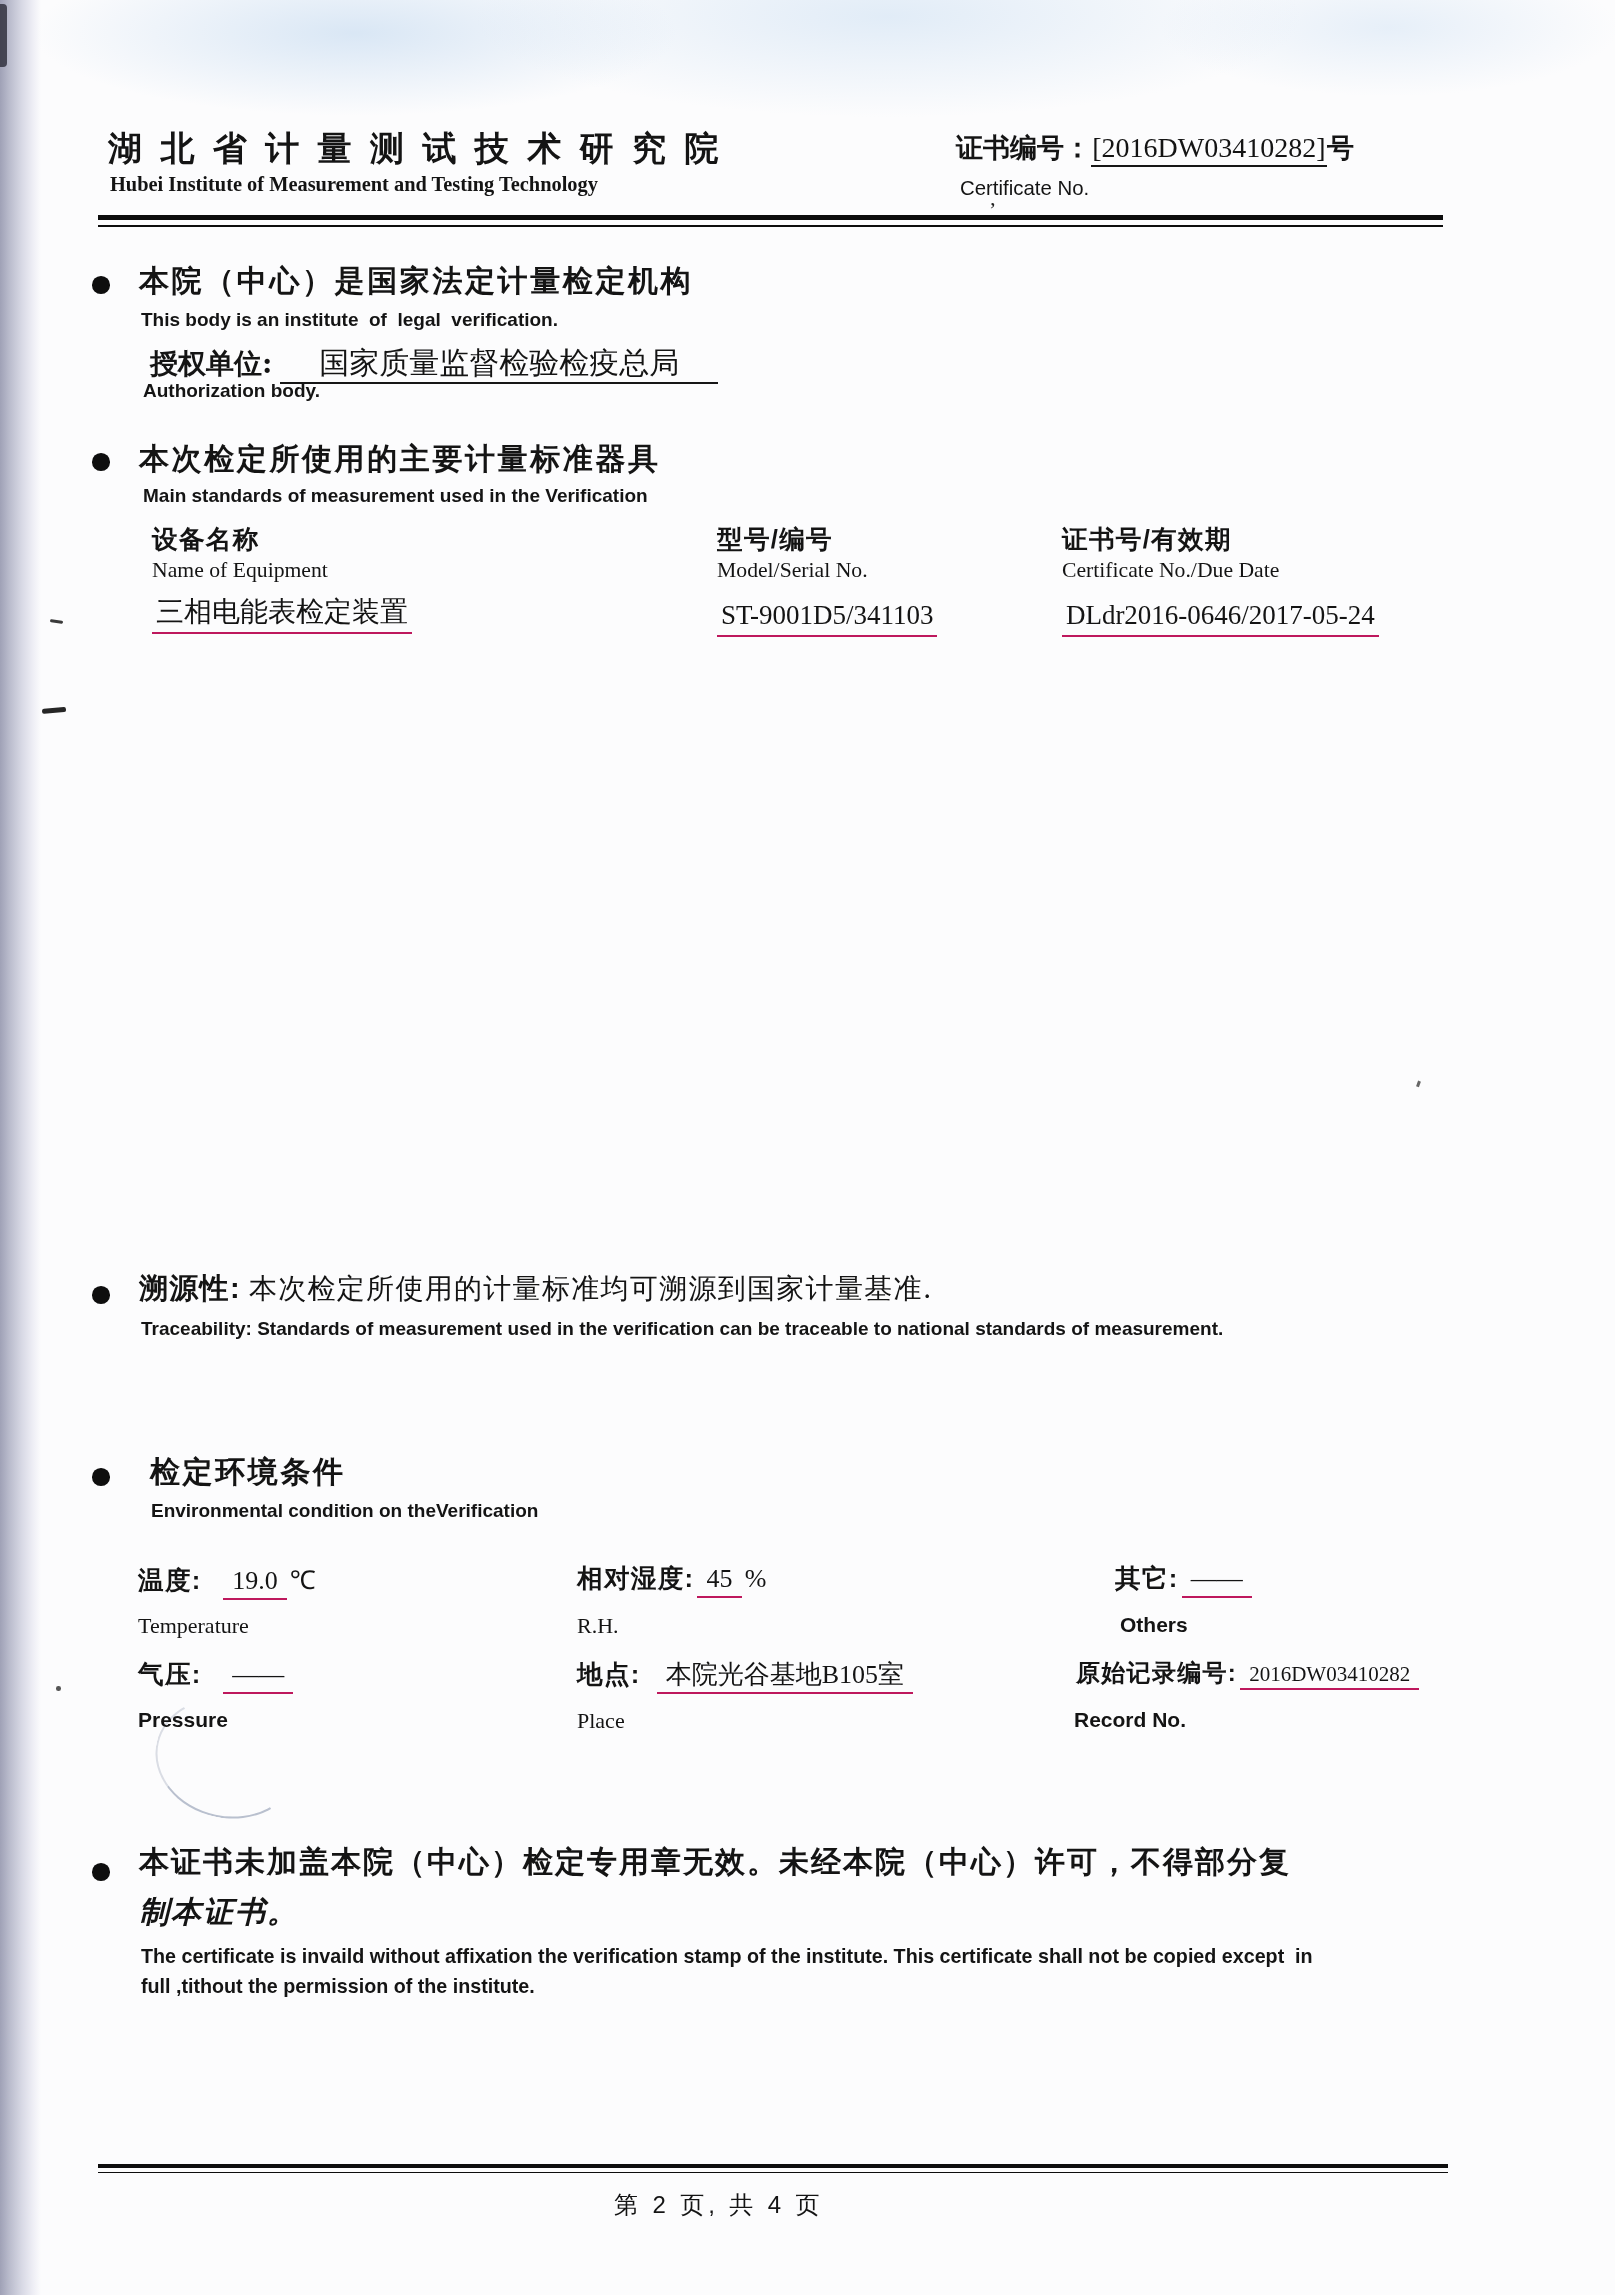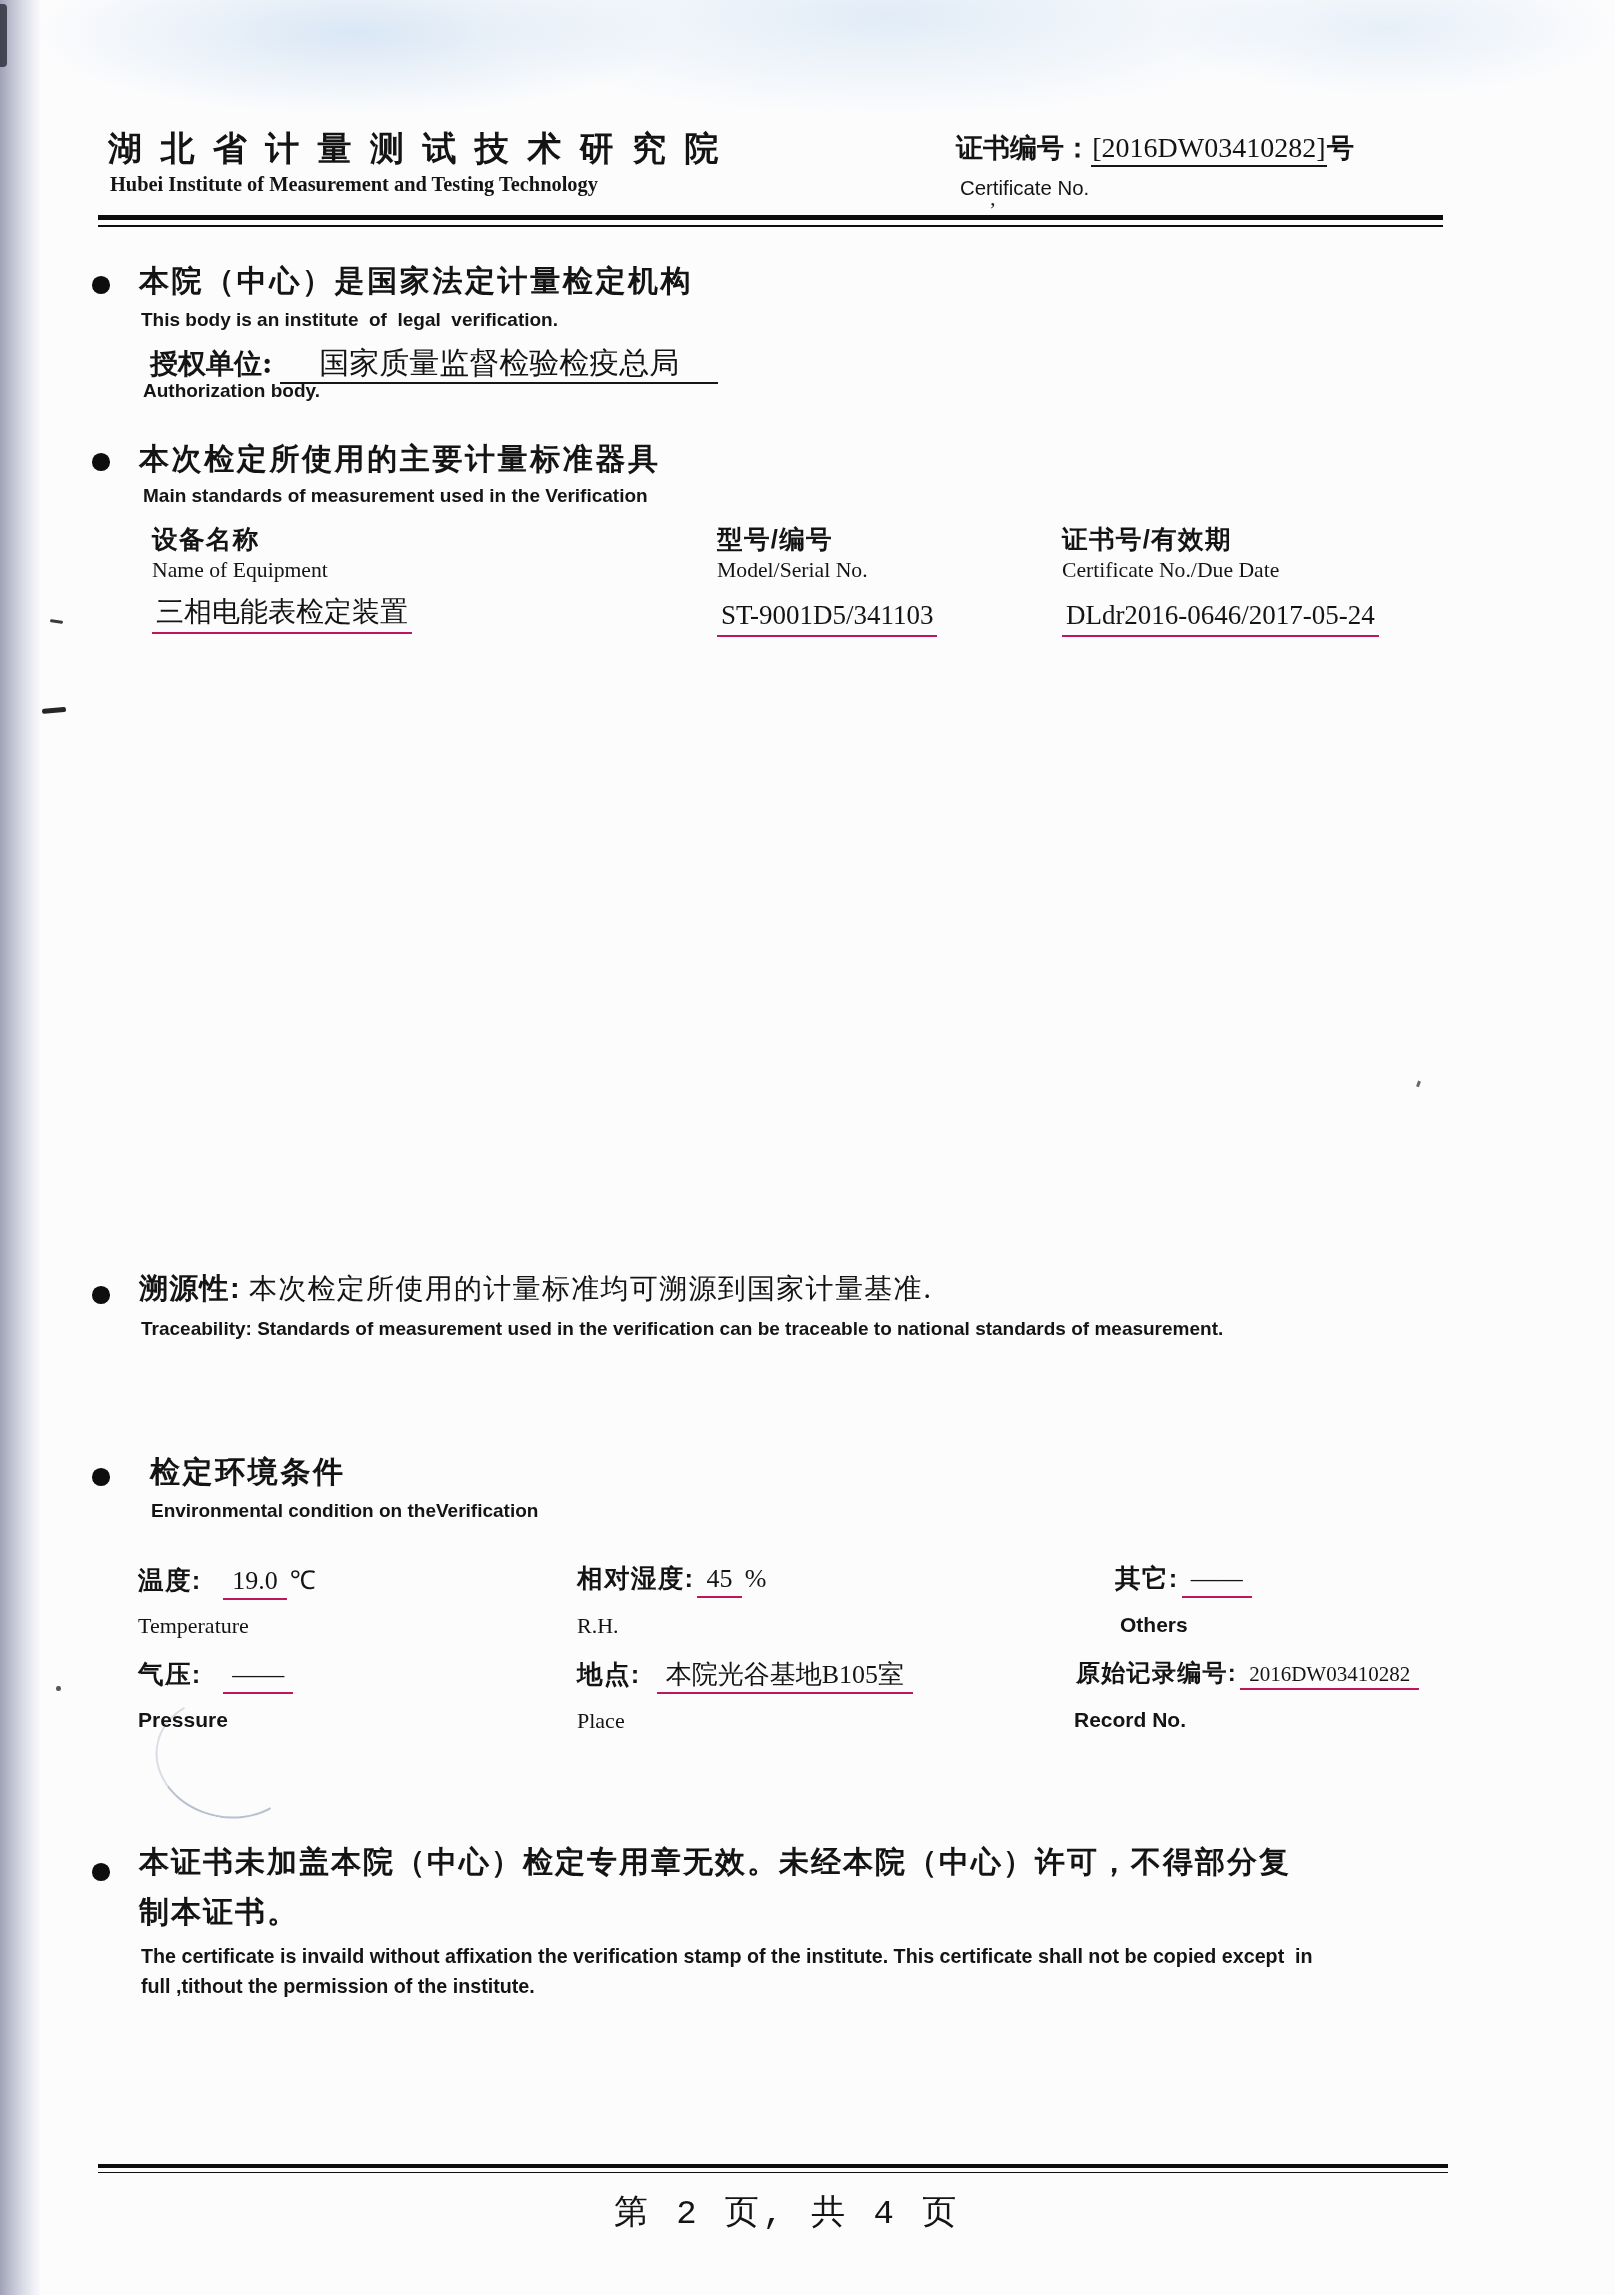--- a/index.html
+++ b/index.html
@@ -77,25 +77,25 @@
   .s4-title{left:150px;top:1452px;}
   .s4-en{left:151px;top:1500px;}
   .f-lab{font-size:25.6px;font-weight:600;letter-spacing:1.3px;}
   .f-val{font-family:Liberation Serif, serif;font-size:26px;}
   .f-en-ser{font-family:"Liberation Serif",serif;font-size:22px;}
   .f-en-sans{font-size:21px;font-weight:600;}
   .r1{top:1561px;} .r2{top:1613px;} .r3{top:1657px;} .r4{top:1708px;}
   .g1{left:138px;} .g2{left:577px;} .g3{left:1115px;} .g3b{left:1076px;}
   .s5-cn{font-family:"DejaVu Serif",serif;font-size:30px;font-weight:bold;letter-spacing:2px;}
   .s5-l1{left:139px;top:1842px;}
-  .s5-l2{left:139px;top:1892px;}
+  .s5-l2{left:139px;top:1892px;font-style:italic;}
   .s5-en{font-size:19.7px;font-weight:600;}
   .s5-e1{left:141px;top:1945px;}
   .s5-e2{left:141px;top:1975px;}
-  .footer-page{left:614px;top:2189px;font-family:Liberation Mono, monospace;font-size:34px;letter-spacing:3.9px;}
+  .footer-page{left:614px;top:2189px;font-family:Liberation Sans, sans-serif;font-size:24px;letter-spacing:3.9px;}
 </style>
 </head>
 <body>
 
 <div class="abs scan-tint"></div>
 <div class="abs scan-band"></div>
 <div class="abs edge-blob"></div>
 <div class="abs mark1"></div>
 <div class="abs mark2"></div>
 <div class="abs mark3"></div>

